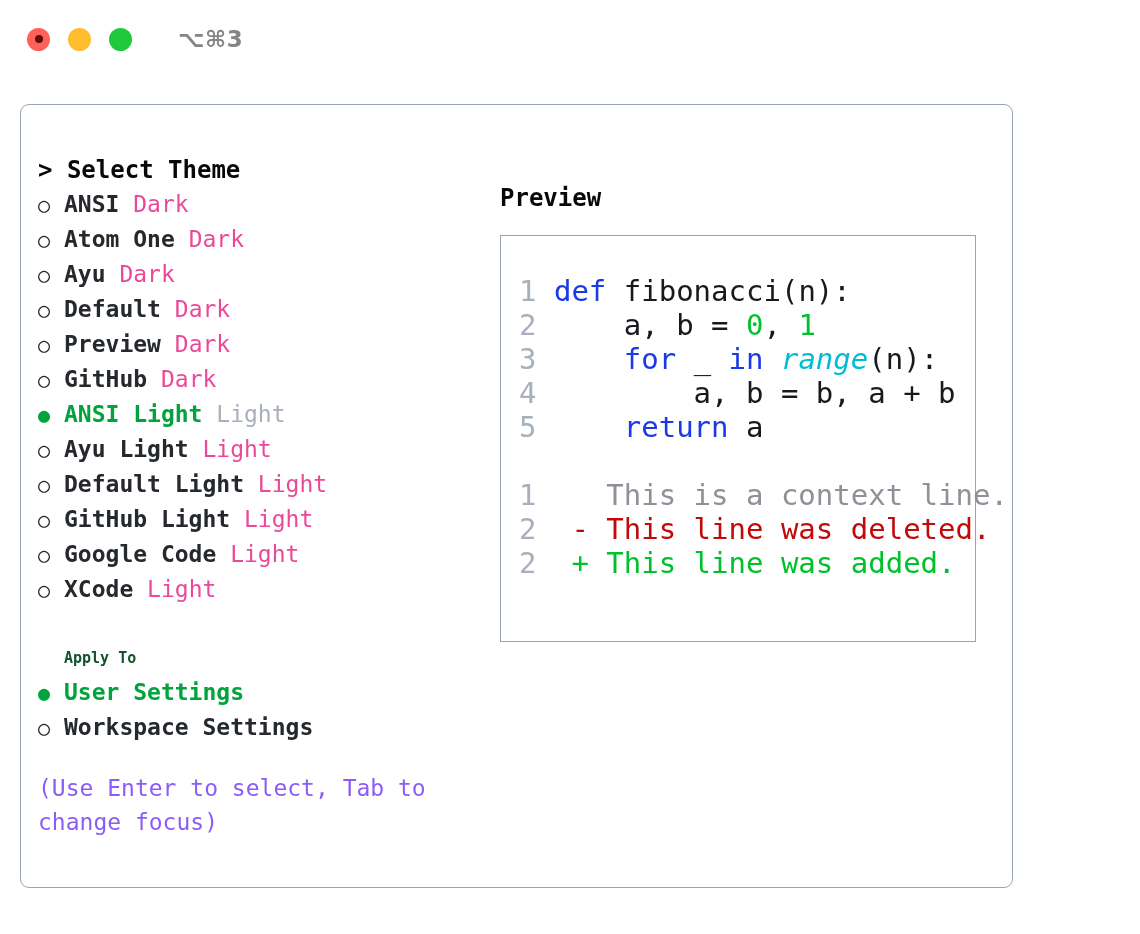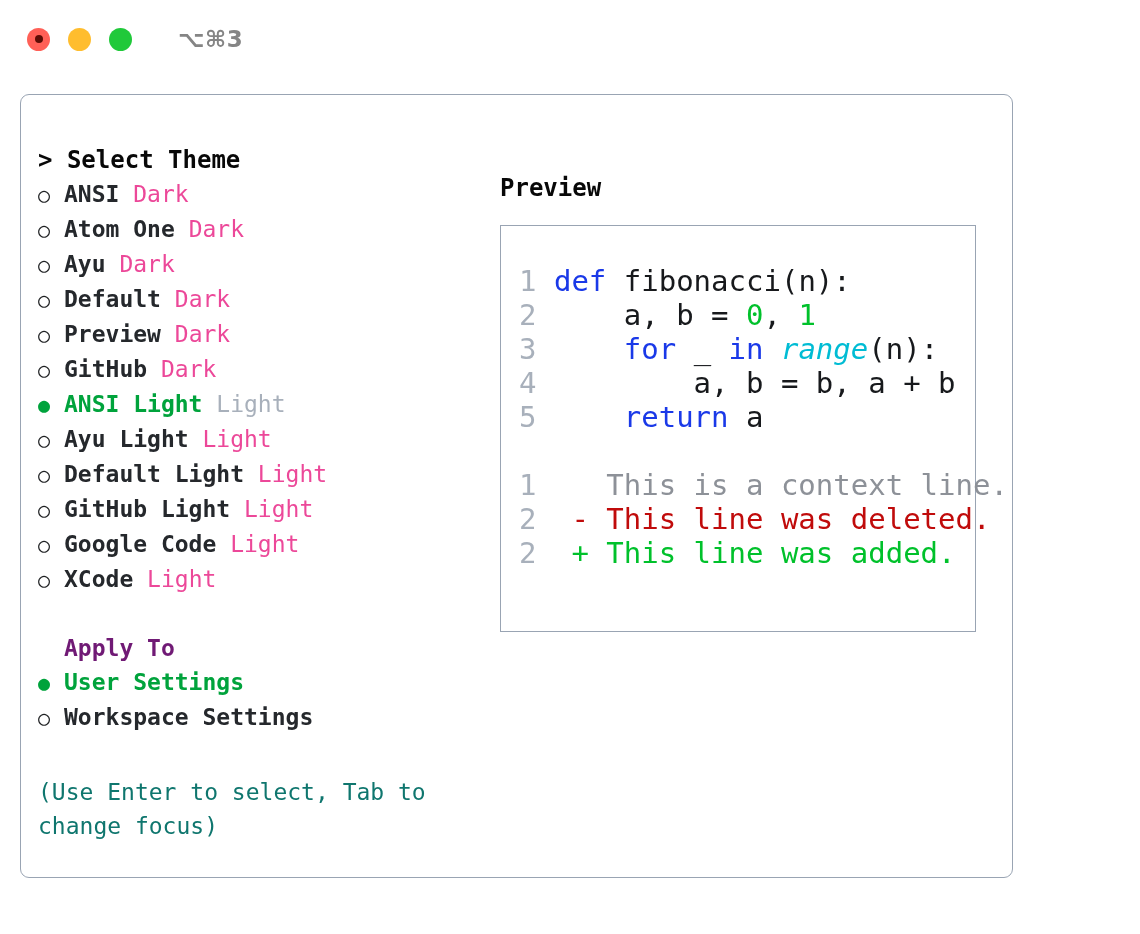--- a/index.html
+++ b/index.html
@@ -56,21 +56,21 @@
     font-weight: 700;
     letter-spacing: 0.5px;
     font-family: "DejaVu Sans", "Liberation Sans", sans-serif;
     white-space: pre;
   }
 
   
   #dialog {
     position: absolute;
     left: 20px;
-    top: 94px;
+    top: 104px;
     width: 993px;
     height: 784px;
     border: 1.6px solid #99a4b3;
     border-radius: 9px;
     background: #ffffff;
     box-sizing: border-box;
   }
 
   
   #theme-panel {
@@ -111,32 +111,32 @@
   }
   .opt-row.selected .opt-label { color: #00a33c; font-weight: 700; }
   .opt-suffix {
     color: #ec4899;
     font-weight: 400;
   }
   .opt-row.selected .opt-suffix { color: #a8b0bb; }
 
   #apply-block { margin-top: 34px; }
   #apply-heading {
+    font-size: 15px;
+    font-weight: 700;
+    color: #14532d;
+    line-height: 34px;
+    padding-left: 26px;
+    white-space: pre;
+  }
+  #hint-text {
+    margin-top: 26px;
     font-size: 23px;
-    font-weight: 700;
-    color: #701a75;
-    line-height: 34px;
-    padding-left: 26px;
-    white-space: pre;
-  }
-  #hint-text {
-    margin-top: 40px;
-    font-size: 23px;
-    line-height: 34px;
-    color: #0f766e;
+    line-height: 34px;
+    color: #8b5cf6;
     width: 410px;
     white-space: pre-wrap;
   }
 
   
   #preview-panel {
     position: absolute;
     left: 479px;
     top: 48px;
     width: 490px;

